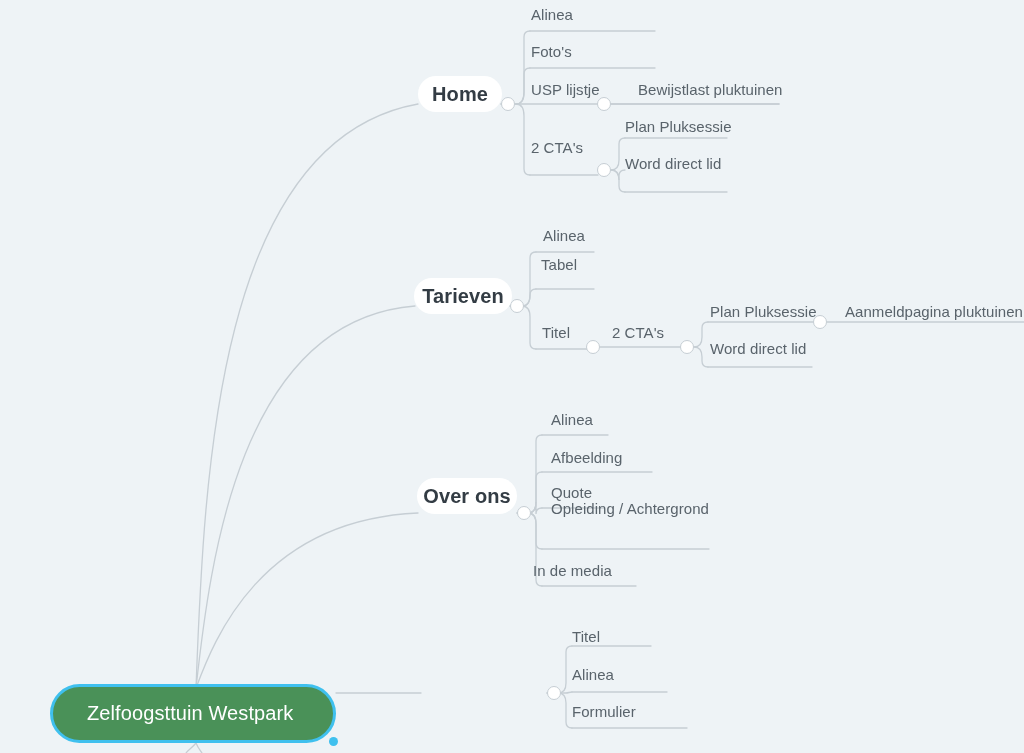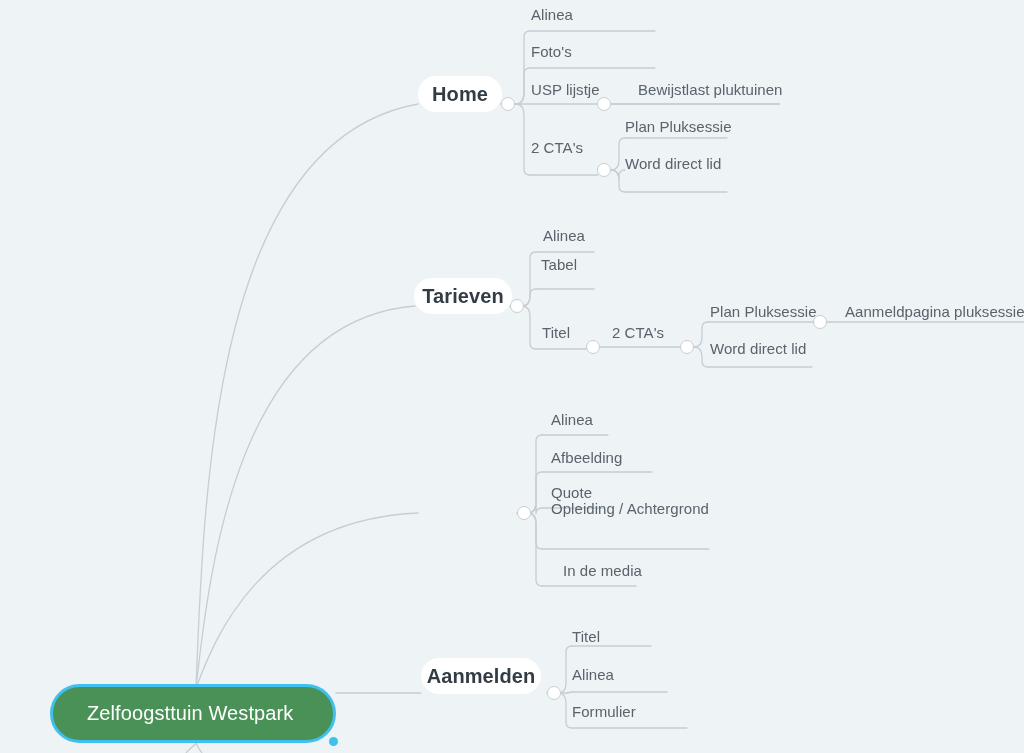--- a/index.html
+++ b/index.html
@@ -194,43 +194,43 @@
     <span class="root-label">Zelfoogsttuin Westpark</span>
   </div>
   <div class="root-handle"></div>
 
   <div class="topic-pill" style="left:418px; top:76px; width:84px;">
     <span class="topic-label">Home</span>
   </div>
   <div class="topic-pill" style="left:414px; top:278px; width:98px;">
     <span class="topic-label">Tarieven</span>
   </div>
-  <div class="topic-pill" style="left:421px; top:658px; width:120px;">
-    <span class="topic-label">Aanmelden</span>
+  <div class="topic-pill" style="left:417px; top:478px; width:100px;">
+    <span class="topic-label">Over ons</span>
   </div>
 
   <div class="leaf-label" style="left:531px; top:6px;">Alinea</div>
   <div class="leaf-label" style="left:531px; top:43px;">Foto's</div>
   <div class="leaf-label" style="left:531px; top:81px;">USP lijstje</div>
   <div class="leaf-label" style="left:531px; top:139px;">2 CTA's</div>
   <div class="leaf-label" style="left:638px; top:81px;">Bewijstlast pluktuinen</div>
   <div class="leaf-label" style="left:625px; top:118px;">Plan Pluksessie</div>
   <div class="leaf-label" style="left:625px; top:155px;">Word direct lid</div>
 
   <div class="leaf-label" style="left:543px; top:227px;">Alinea</div>
   <div class="leaf-label" style="left:541px; top:256px;">Tabel</div>
   <div class="leaf-label" style="left:542px; top:324px;">Titel</div>
   <div class="leaf-label" style="left:612px; top:324px;">2 CTA's</div>
   <div class="leaf-label" style="left:710px; top:303px;">Plan Pluksessie</div>
   <div class="leaf-label" style="left:710px; top:340px;">Word direct lid</div>
-  <div class="leaf-label" style="left:845px; top:303px;">Aanmeldpagina pluksessie</div>
+  <div class="leaf-label" style="left:845px; top:303px;">Aanmeldpagina pluktuinen</div>
 
   <div class="leaf-label" style="left:551px; top:411px;">Alinea</div>
   <div class="leaf-label" style="left:551px; top:449px;">Afbeelding</div>
   <div class="leaf-label" style="left:551px; top:484px;">Quote</div>
   <div class="leaf-label" style="left:551px; top:500px;">Opleiding / Achtergrond</div>
-  <div class="leaf-label" style="left:563px; top:562px;text-align:right;">In de media</div>
+  <div class="leaf-label" style="left:533px; top:562px;text-align:right;">In de media</div>
 
   <div class="leaf-label" style="left:572px; top:628px;">Titel</div>
   <div class="leaf-label" style="left:572px; top:666px;">Alinea</div>
   <div class="leaf-label" style="left:572px; top:703px;">Formulier</div>
 
 </div>
 
 </body></html>

